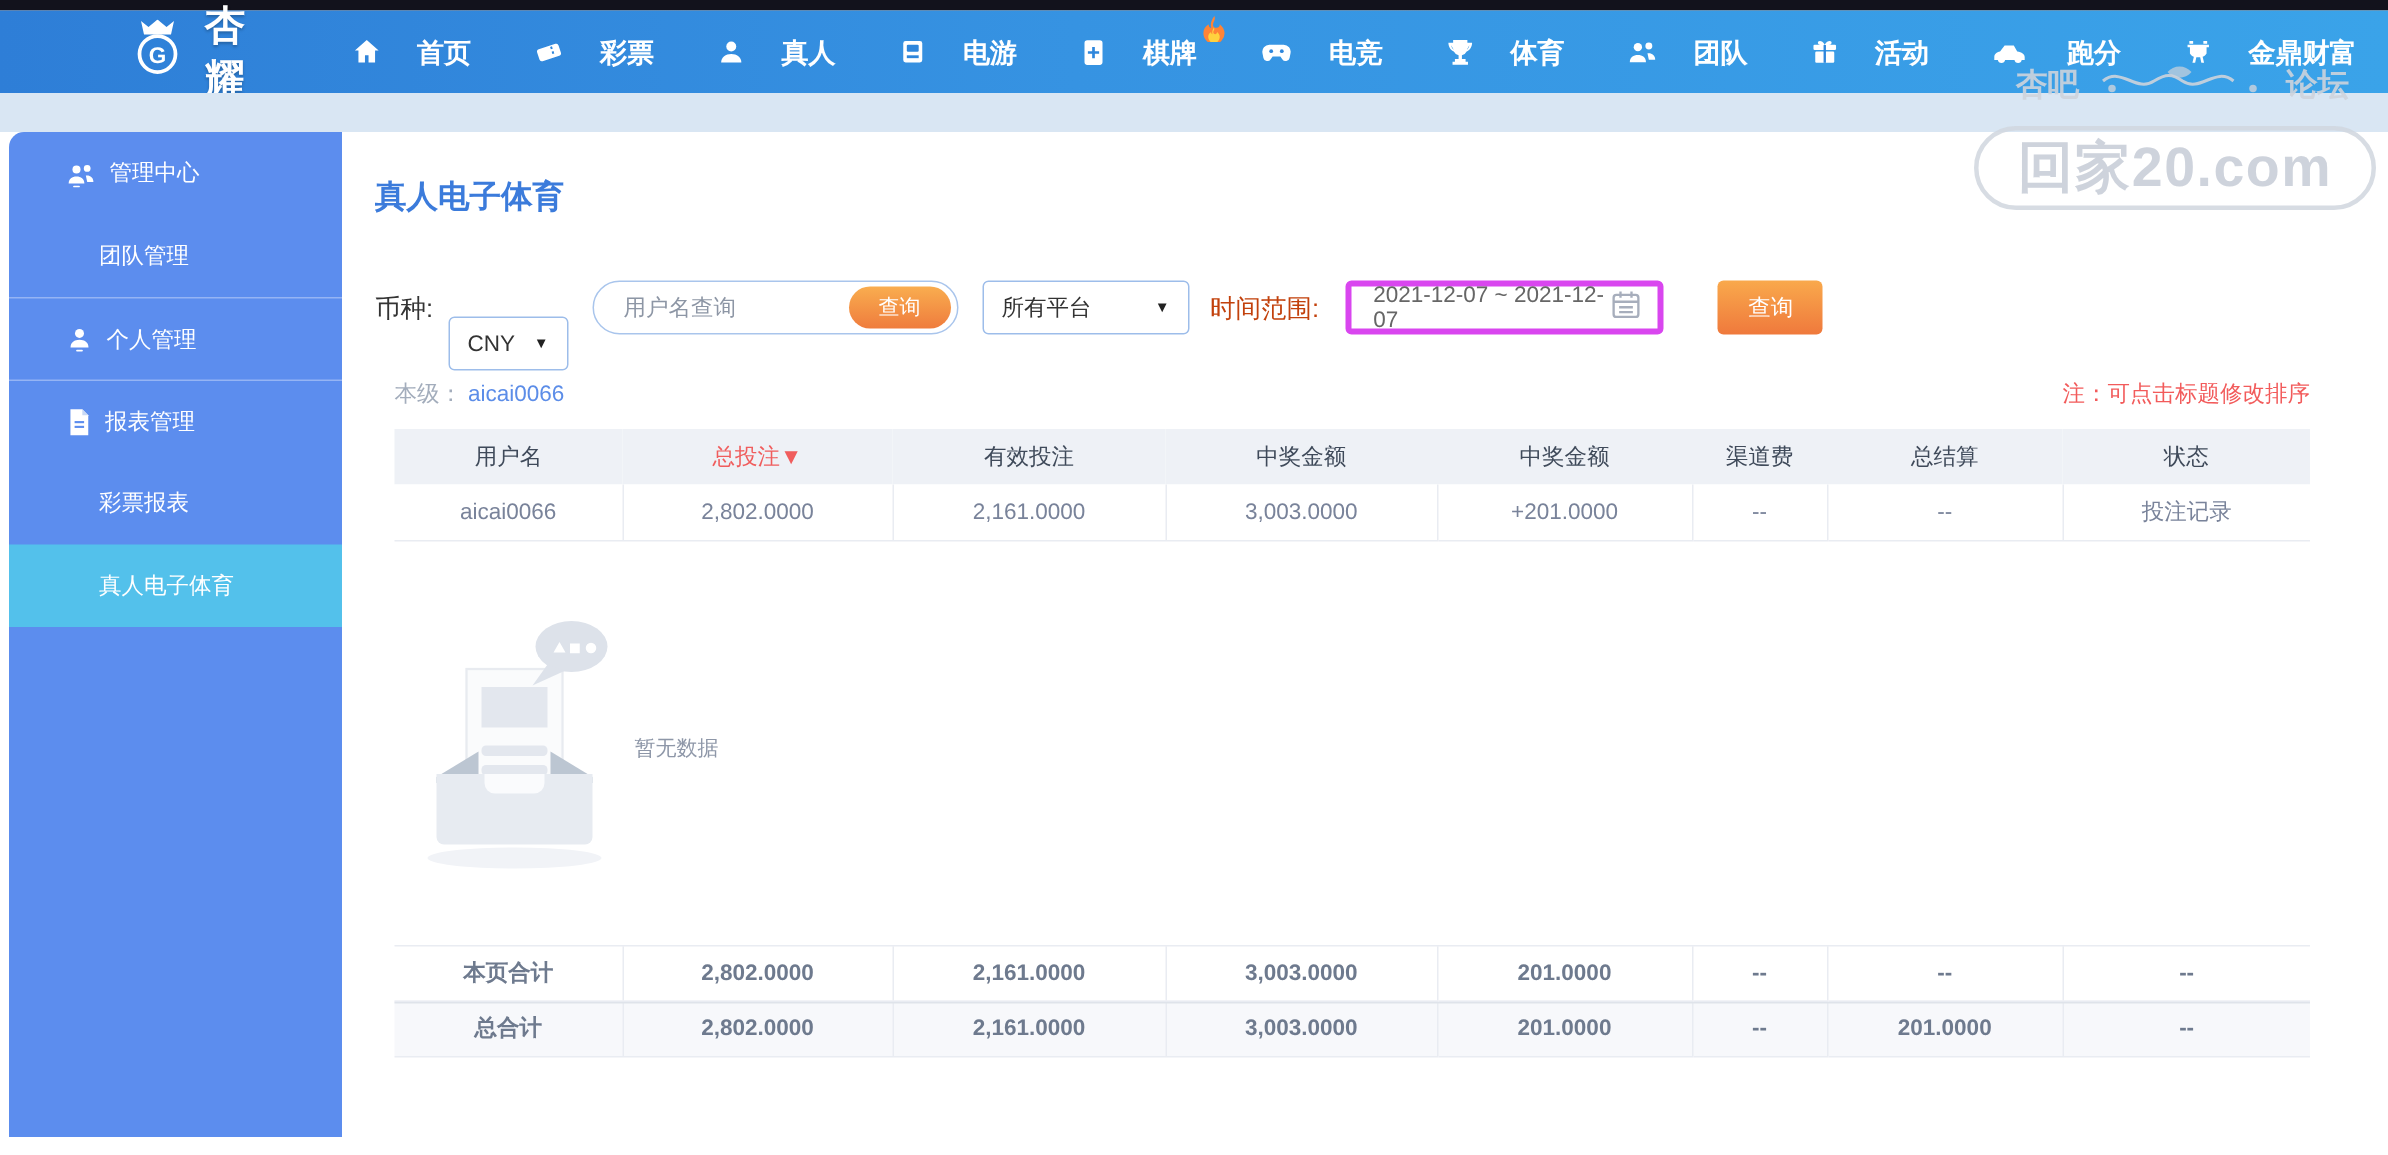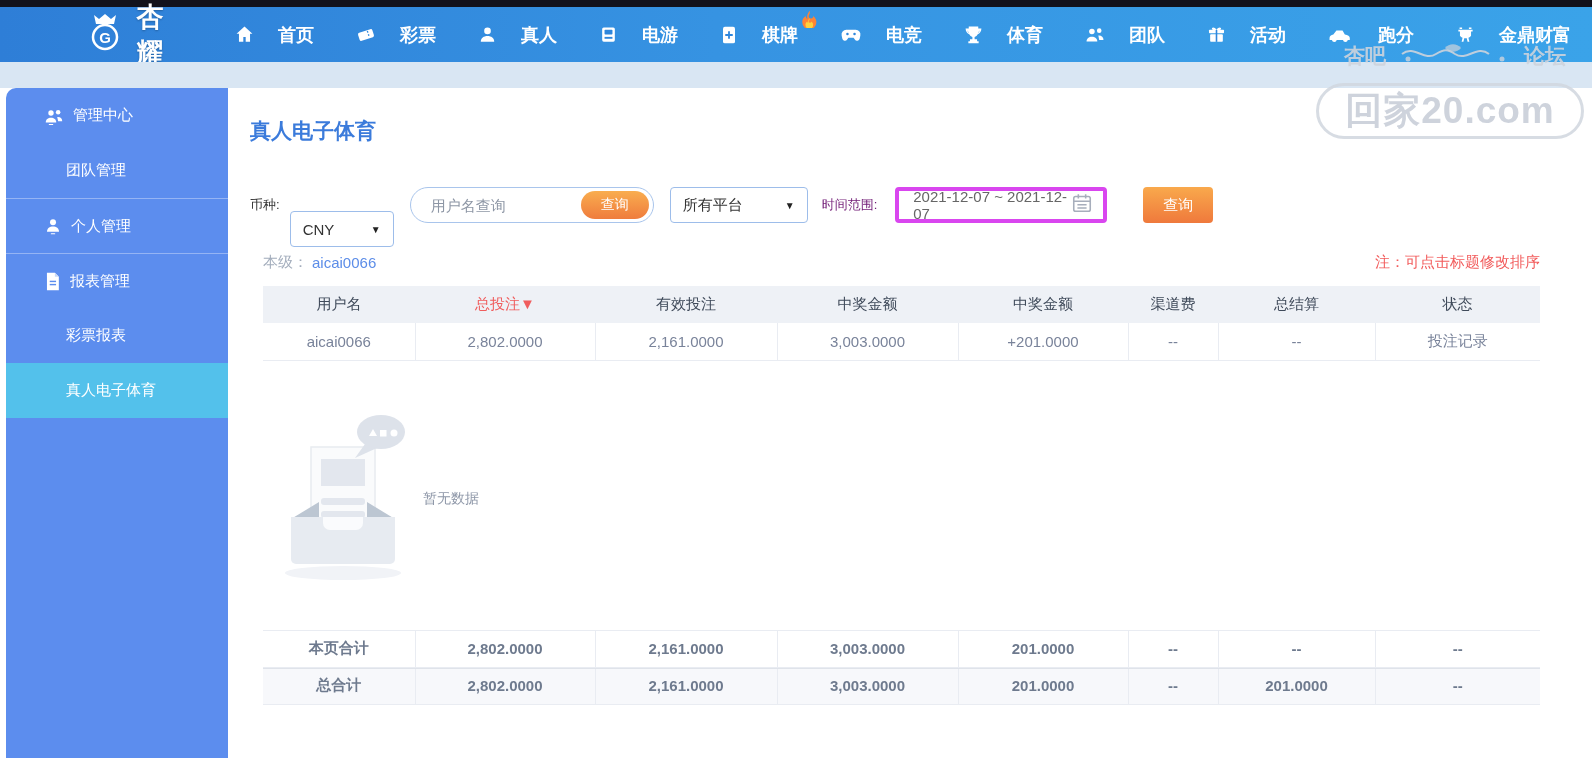--- a/index.html
+++ b/index.html
@@ -40,26 +40,26 @@
   .side-item.sub { padding-left:60px; }
   .side-item.divided { border-top:1px solid rgba(255,255,255,.35); }
   .side-item.active { background:#53c1eb; }
   .side-icon { margin-right:9px; display:flex; }
 
   
   .main { position:absolute; left:250px; top:88px; width:1290px; }
   .page-title { color:#3b7bdb; font-size:21px; font-weight:bold; margin-top:29px; margin-left:0; }
 
   .filters { display:flex; align-items:center; margin-top:42px; height:36px; }
-  .flabel { font-size:13px; color:#333; margin-right:10px; }
-  .flabel.blue { color:#701a75; margin-left:14px; }
+  .flabel { font-size:17px; color:#333; margin-right:10px; }
+  .flabel.blue { color:#c2410c; margin-left:14px; }
   .fselect { position:relative; height:36px; background:#fff; border:1px solid #9dbdea; border-radius:4px;
              display:flex; align-items:center; padding:0 12px; font-size:15px; color:#333; cursor:pointer; }
   .fselect .caret { margin-left:auto; font-size:10px; color:#222; }
-  .sel-currency { width:104px;margin-top:48px; }
+  .sel-currency { width:80px;margin-top:48px; }
   .sel-platform { width:138px; margin-left:16px; }
   .pill-input { position:relative; width:244px; height:36px; border:1px solid #a9c5ec; border-radius:18px;
                 background:#fff; margin-left:16px; display:flex; align-items:center; }
   .pill-input input { border:none; outline:none; background:transparent; font-size:15px; color:#333;
                       padding-left:20px; width:150px; font-family:inherit; }
   .pill-input input::placeholder { color:#8d96a5; }
   .pill-btn { position:absolute; right:4px; top:3px; width:68px; height:28px; border-radius:14px;
               background:linear-gradient(180deg,#f9ad4f,#ef7c3d); color:#fff; font-size:14px;
               display:flex; align-items:center; justify-content:center; cursor:pointer; }
   .date-box { width:212px; height:36px; border:4px solid #d946ef; border-radius:4px; background:#fff;

